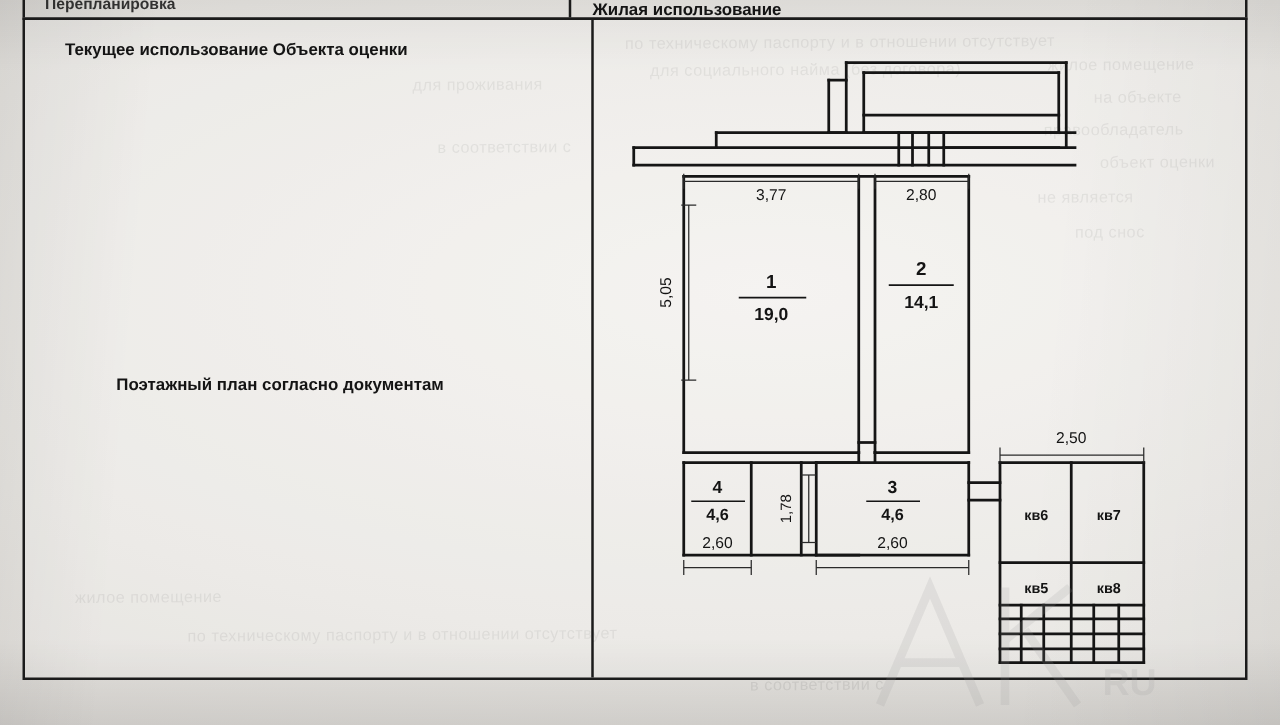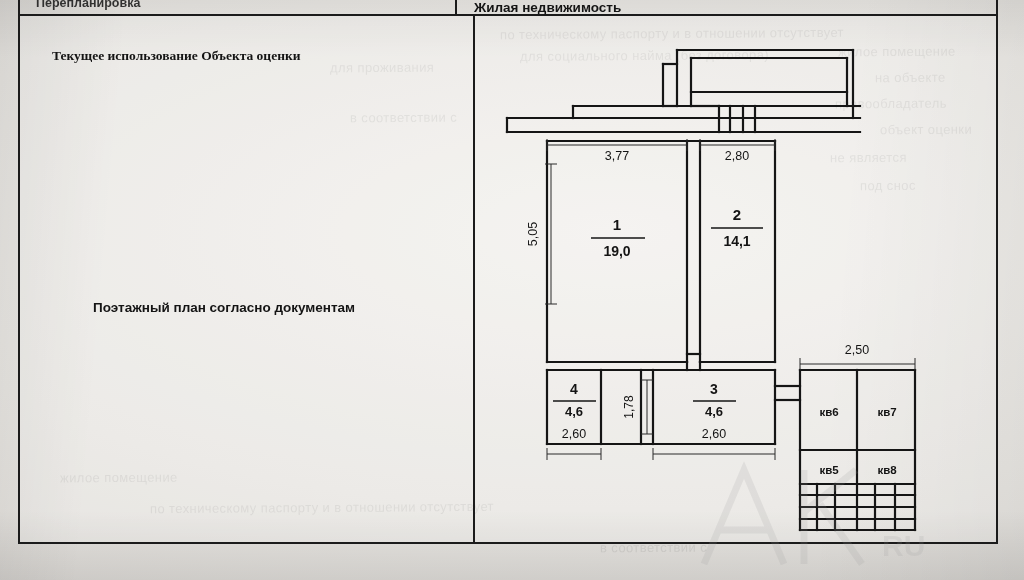--- a/index.html
+++ b/index.html
@@ -87,21 +87,21 @@
     top: 14px;
     width: 980px;
     border-top: 2px solid #1b1b1b;
   }
   .cell-label {
     position: absolute;
     font-size: 13.5px;
     font-weight: 700;
     color: #141414;
   }
-  .lbl-current-use { left: 32px; top: 32px; font-family: Liberation Serif, serif; }
+  .lbl-current-use { left: 32px; top: 16px; }
   .lbl-residential { left: 474px; top: 0px; }
   .lbl-perepl { left: 36px; top: -4px; font-weight: 700; font-size: 12.5px; color: rgba(20,20,20,0.85); }
   .lbl-floorplan { left: 32px; top: 284px; font-size: 13.5px; font-weight: 700; padding-left: 41px; }
 
   
   .plan {
     position: absolute;
     left: 455px;
     top: 14px;
     width: 543px;
@@ -123,21 +123,21 @@
   <div class="ghost" style="left:880px; top:122px;">объект оценки</div>
   <div class="ghost" style="left:830px; top:150px;">не является</div>
   <div class="ghost" style="left:860px; top:178px;">под снос</div>
   <div class="ghost" style="left:330px; top:60px;">для проживания</div>
   <div class="ghost" style="left:350px; top:110px;">в соответствии с</div>
   <div class="ghost" style="left:60px; top:470px;">жилое помещение</div>
   <div class="ghost" style="left:150px; top:500px;">по техническому паспорту и в отношении отсутствует</div>
   <div class="ghost" style="left:600px; top:540px;">в соответствии с</div>
 
   <div class="cell-label lbl-perepl">Перепланировка</div>
-  <div class="cell-label lbl-residential">Жилая недвижимость</div>
+  <div class="cell-label lbl-residential">Жилая использование</div>
 
   <div class="cut-top">
     <div class="mid"></div>
   </div>
 
   <div class="frame">
     <div class="frame-inner-line"></div>
     <div class="cell-label lbl-current-use">Текущее использование Объекта оценки</div>
     <div class="cell-label lbl-floorplan">Поэтажный план согласно документам</div>
   </div>

